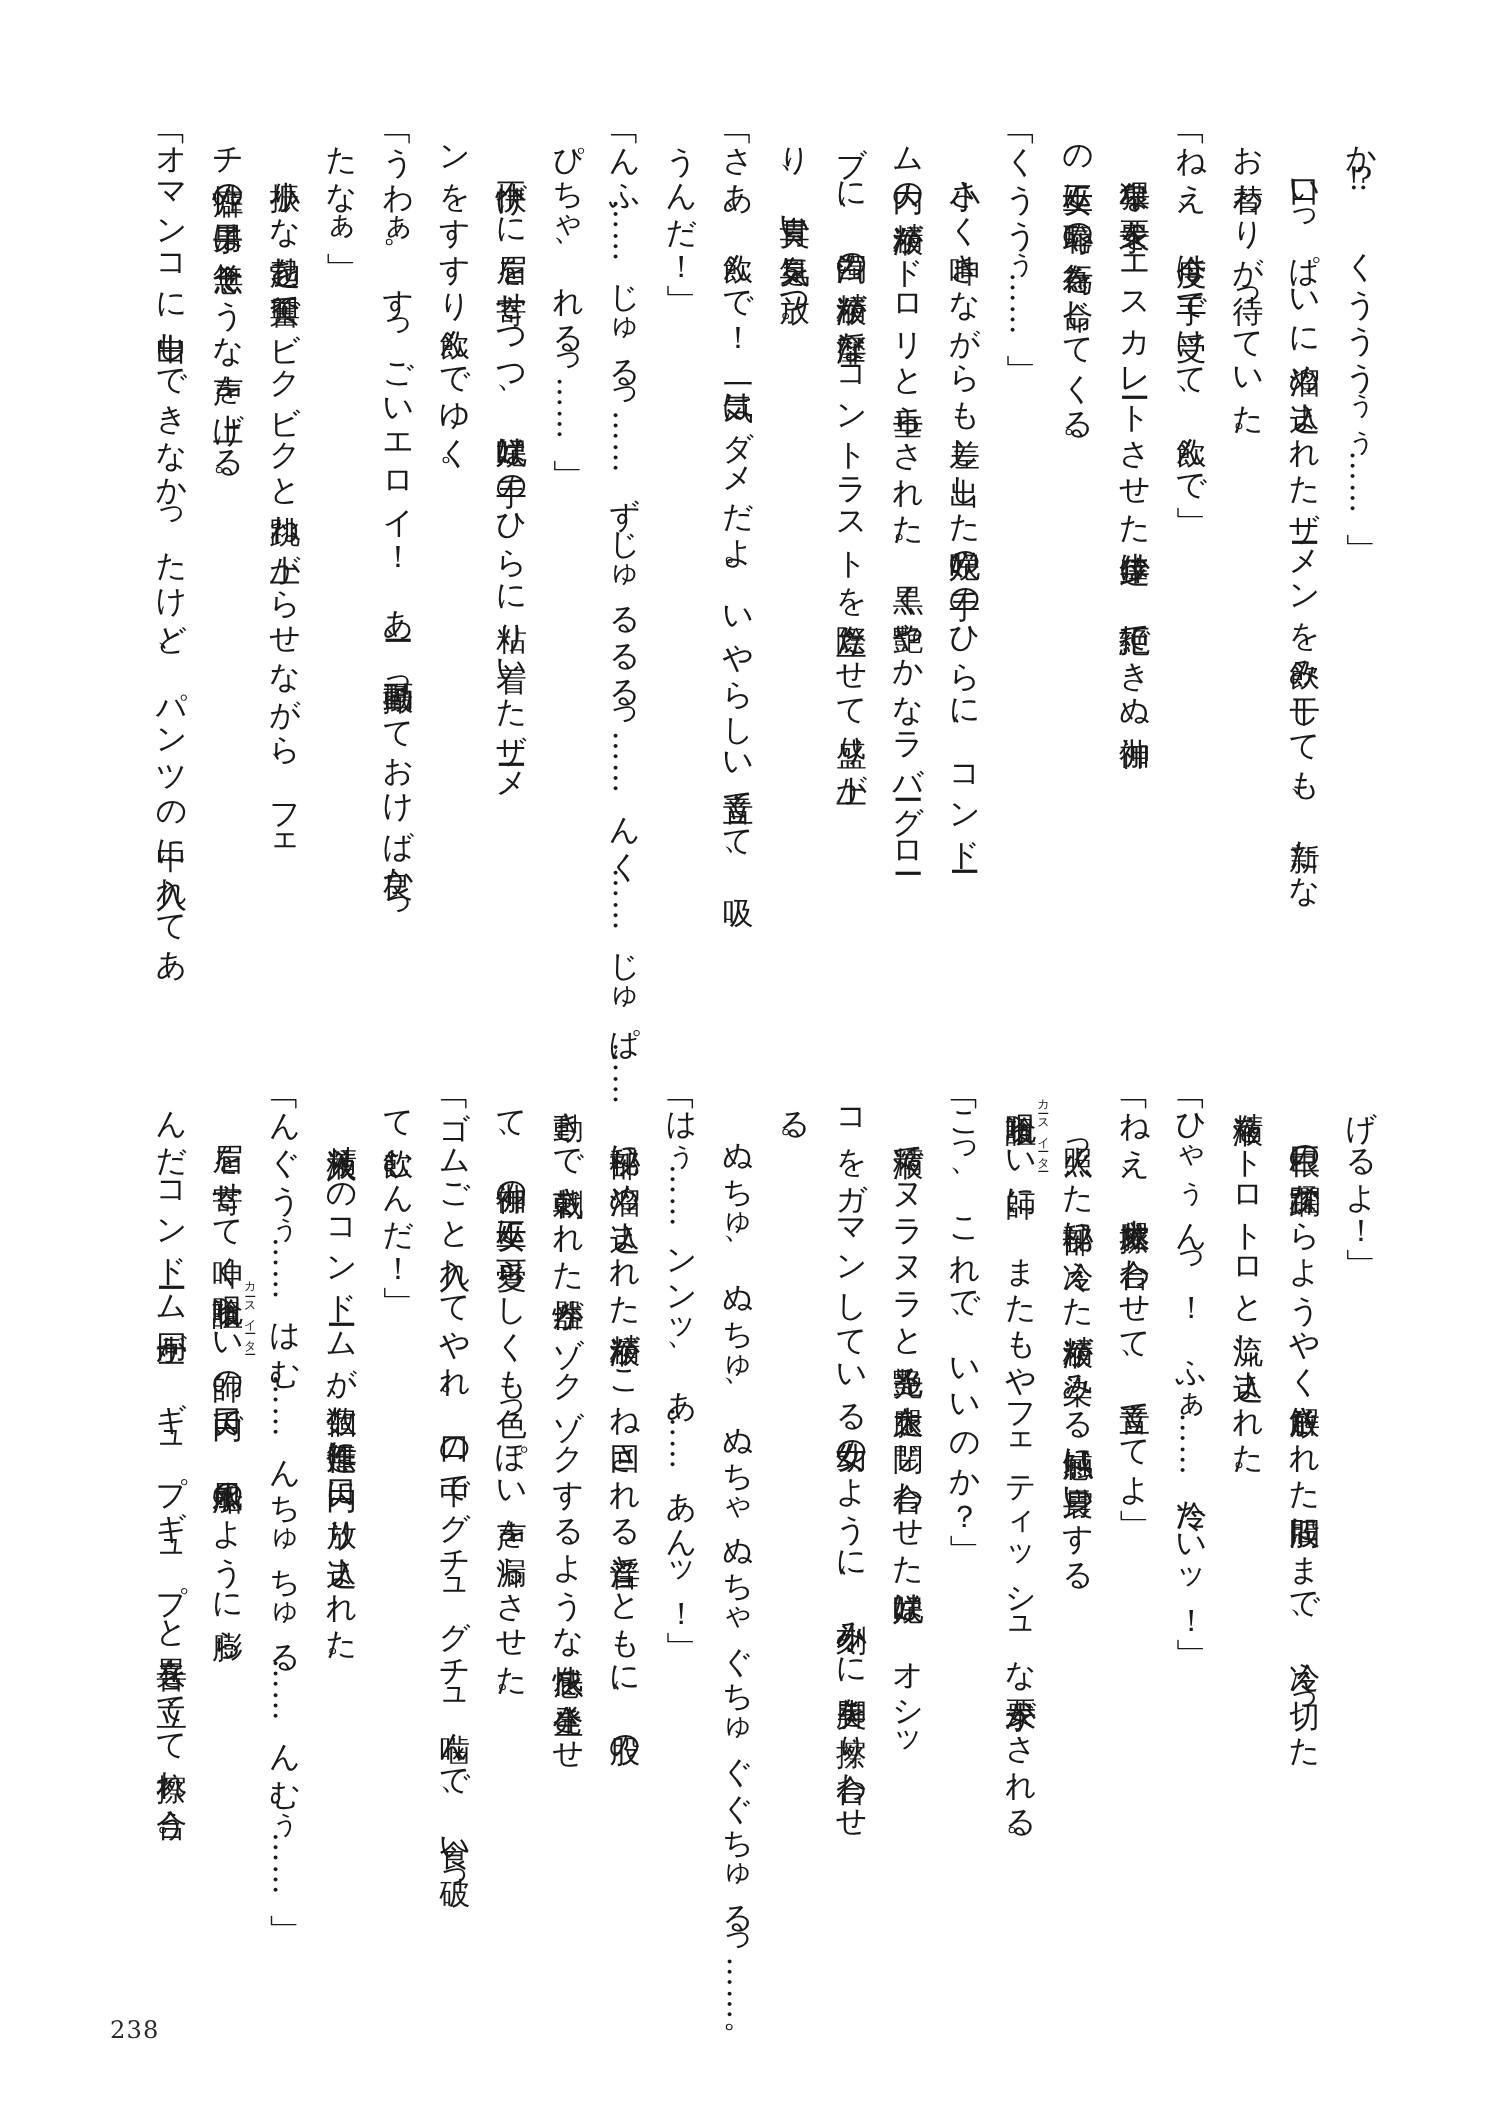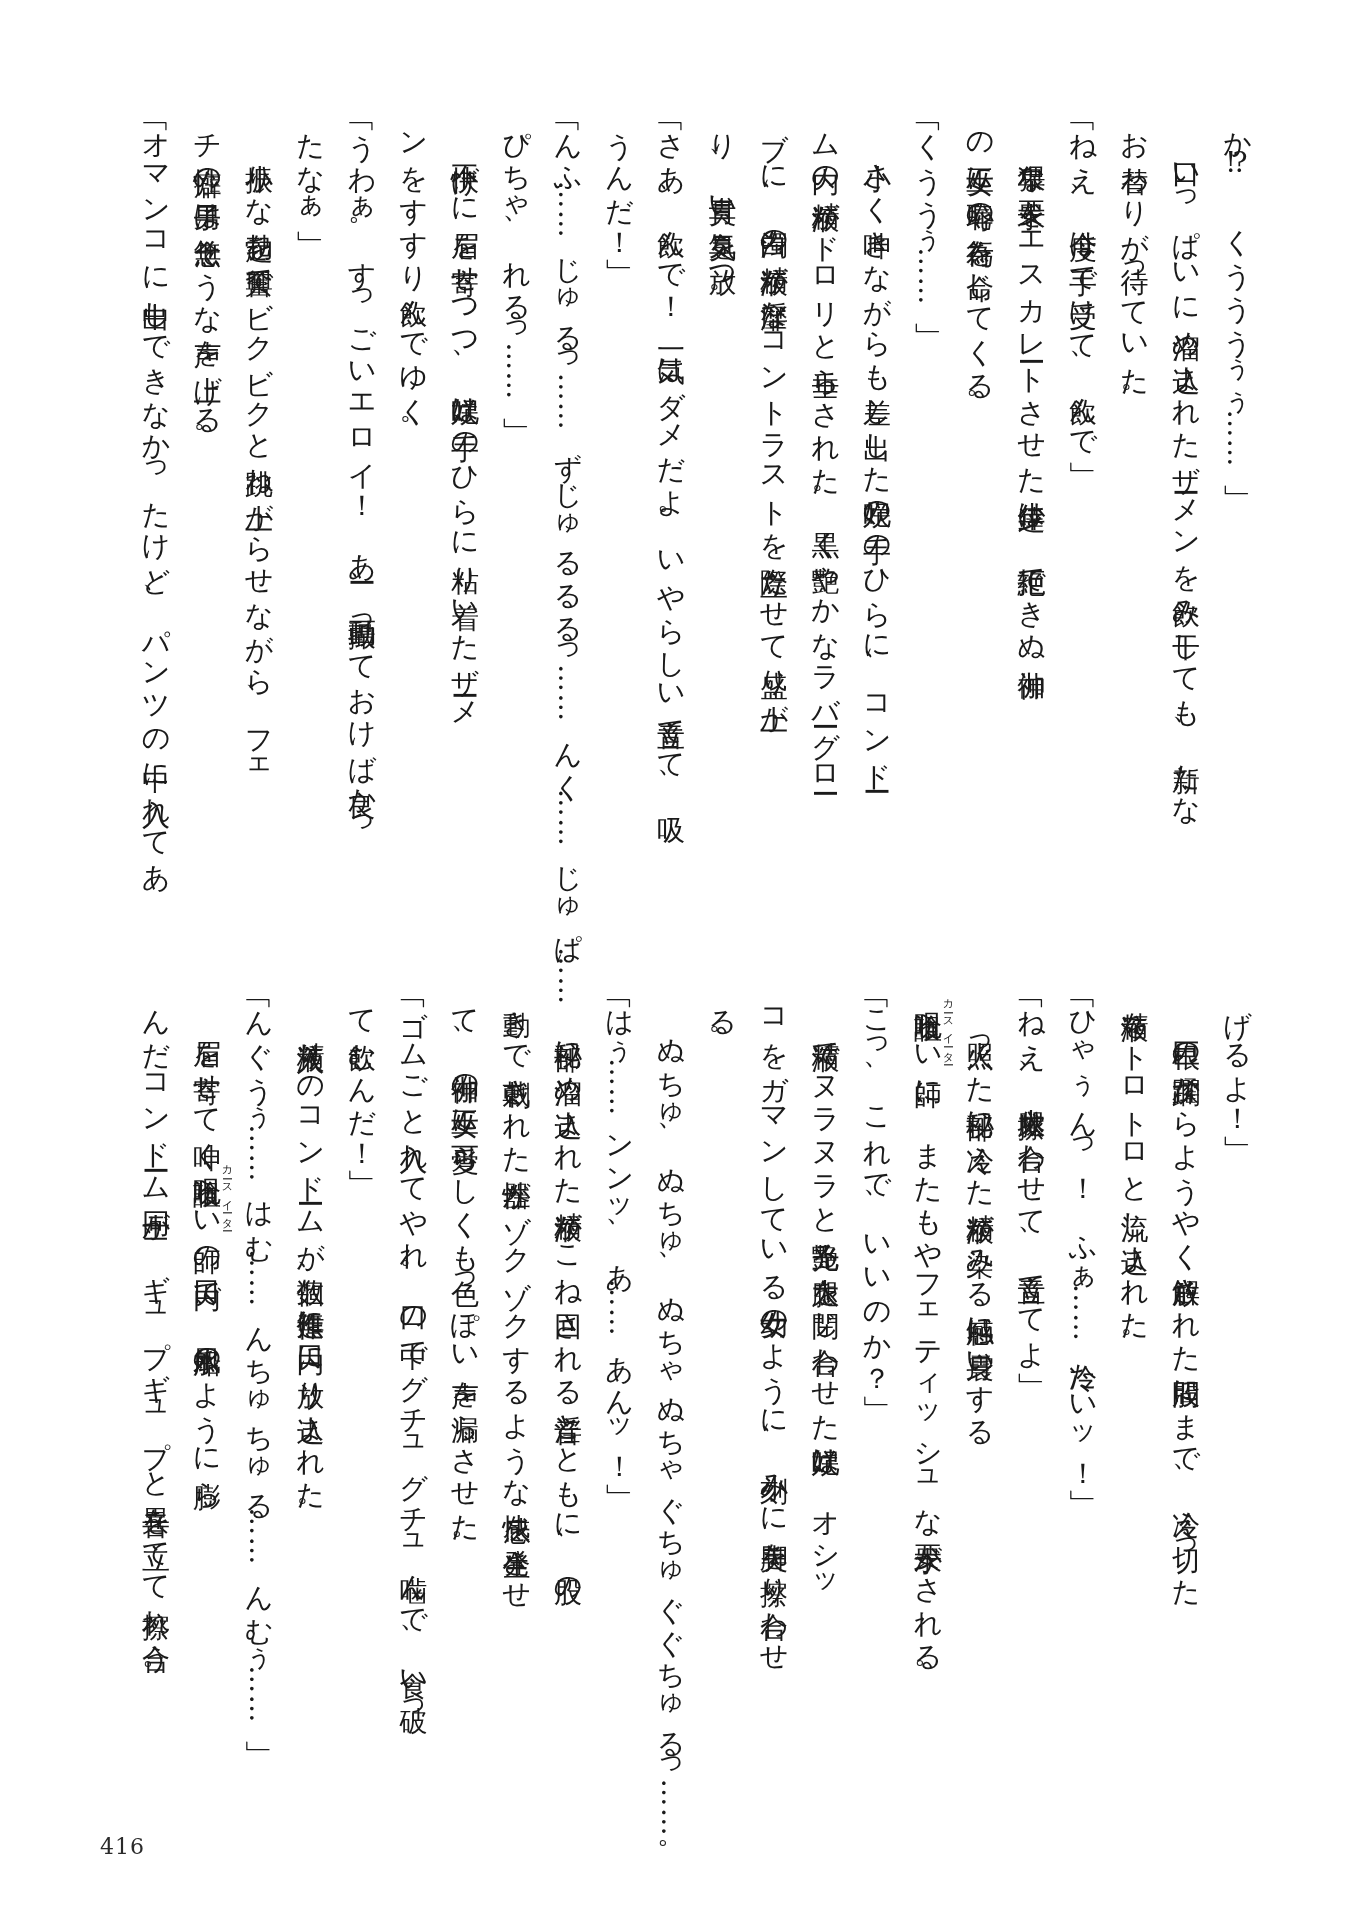--- a/index.html
+++ b/index.html
@@ -94,15 +94,15 @@
     <div class="line">「ゴムごと入れてやれ。口の中でグチュグチュ噛んで、食い破っ</div>
     <div class="line">て飲むんだ！」</div>
     <div class="line indent">精液入りのコンドームが数個、無造作に口内に放り込まれた。</div>
     <div class="line">「んぐうぅ……はむ……んちゅちゅる……んむぅ……」</div>
     <div class="line indent">
       <span>眉を寄せて呻く</span><ruby><span>呪詛喰らい師</span><rt>カースイーター</rt></ruby><span>の口内で、水風船のように膨ら</span>
     </div>
     <div class="line">んだコンドーム同士が、ギュプギュプと異音を立てて擦れ合う。</div>
   </div>
 
-  <div class="page-number">416</div>
+  <div class="page-number">238</div>
 
 </div>
 
 </body></html>

